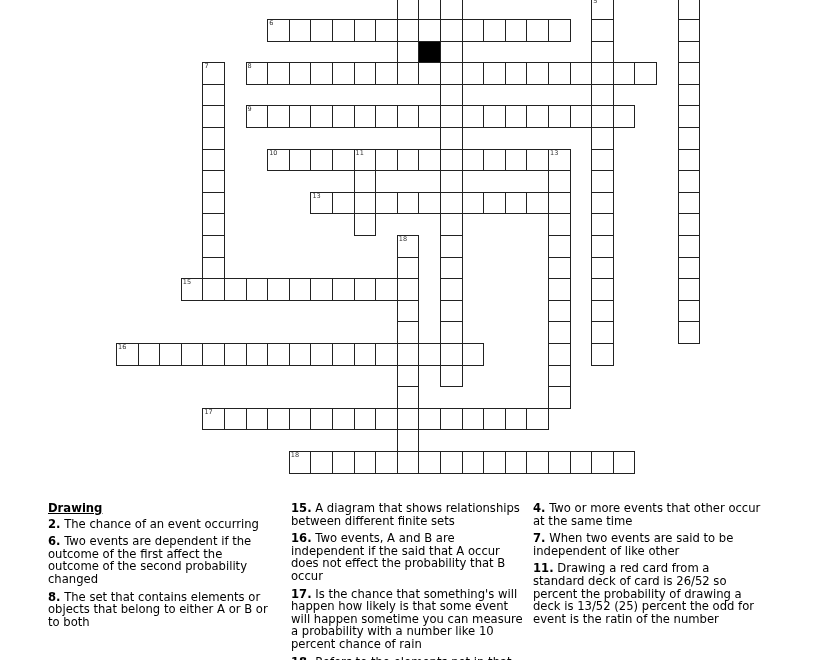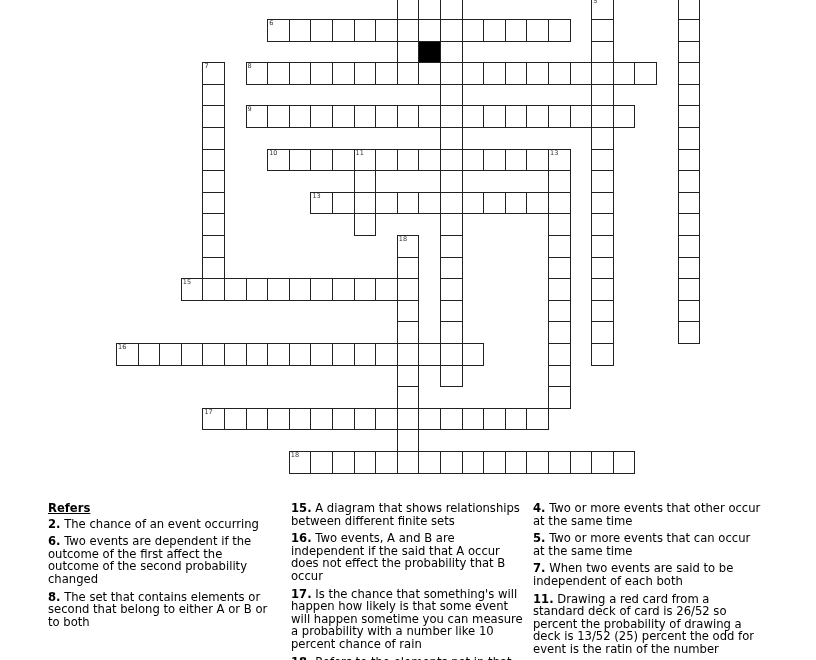--- a/index.html
+++ b/index.html
@@ -257,31 +257,30 @@
     </div>
     <div class="cell" style="left: 396.8px; top: 256.6px;"></div>
     <div class="cell" style="left: 396.8px; top: 299.8px;"></div>
     <div class="cell" style="left: 396.8px; top: 321.4px;"></div>
     <div class="cell" style="left: 396.8px; top: 364.6px;"></div>
     <div class="cell" style="left: 396.8px; top: 386.2px;"></div>
     <div class="cell" style="left: 396.8px; top: 429.4px;"></div>
   </div>
 
 <div id="col1" class="clues-col">
-  <div class="heading">Refers</div>
+  <div class="heading">Drawing</div>
   <div class="clue"><b>2.</b> <span>The chance of an event occurring</span></div>
   <div class="clue"><b>6.</b> <span>Two events are dependent if the outcome of the first affect the outcome of the second probability changed</span></div>
-  <div class="clue"><b>8.</b> <span>The set that contains elements or second that belong to either A or B or to both</span></div>
+  <div class="clue"><b>8.</b> <span>The set that contains elements or objects that belong to either A or B or to both</span></div>
 </div>
 
 <div id="col2" class="clues-col">
   <div class="clue"><b>15.</b> <span>A diagram that shows relationships between different finite sets</span></div>
   <div class="clue"><b>16.</b> <span>Two events, A and B are independent if the said that A occur does not effect the probability that B occur</span></div>
   <div class="clue"><b>17.</b> <span>Is the chance that something's will happen how likely is that some event will happen sometime you can measure a probability with a number like 10 percent chance of rain</span></div>
   <div class="clue"><b>18.</b> <span>Refers to the elements not in that</span></div>
 </div>
 
 <div id="col3" class="clues-col">
   <div class="clue"><b>4.</b> <span>Two or more events that other occur at the same time</span></div>
-  <div class="clue"><b>5.</b> <span>Two or more events that can occur at the same time</span></div>
-  <div class="clue"><b>7.</b> <span>When two events are said to be independent of each both</span></div>
+  <div class="clue"><b>7.</b> <span>When two events are said to be independent of like other</span></div>
   <div class="clue"><b>11.</b> <span>Drawing a red card from a standard deck of card is 26/52 so percent the probability of drawing a deck is 13/52 (25) percent the odd for event is the ratin of the number</span></div>
 </div>
 
 </body></html>

